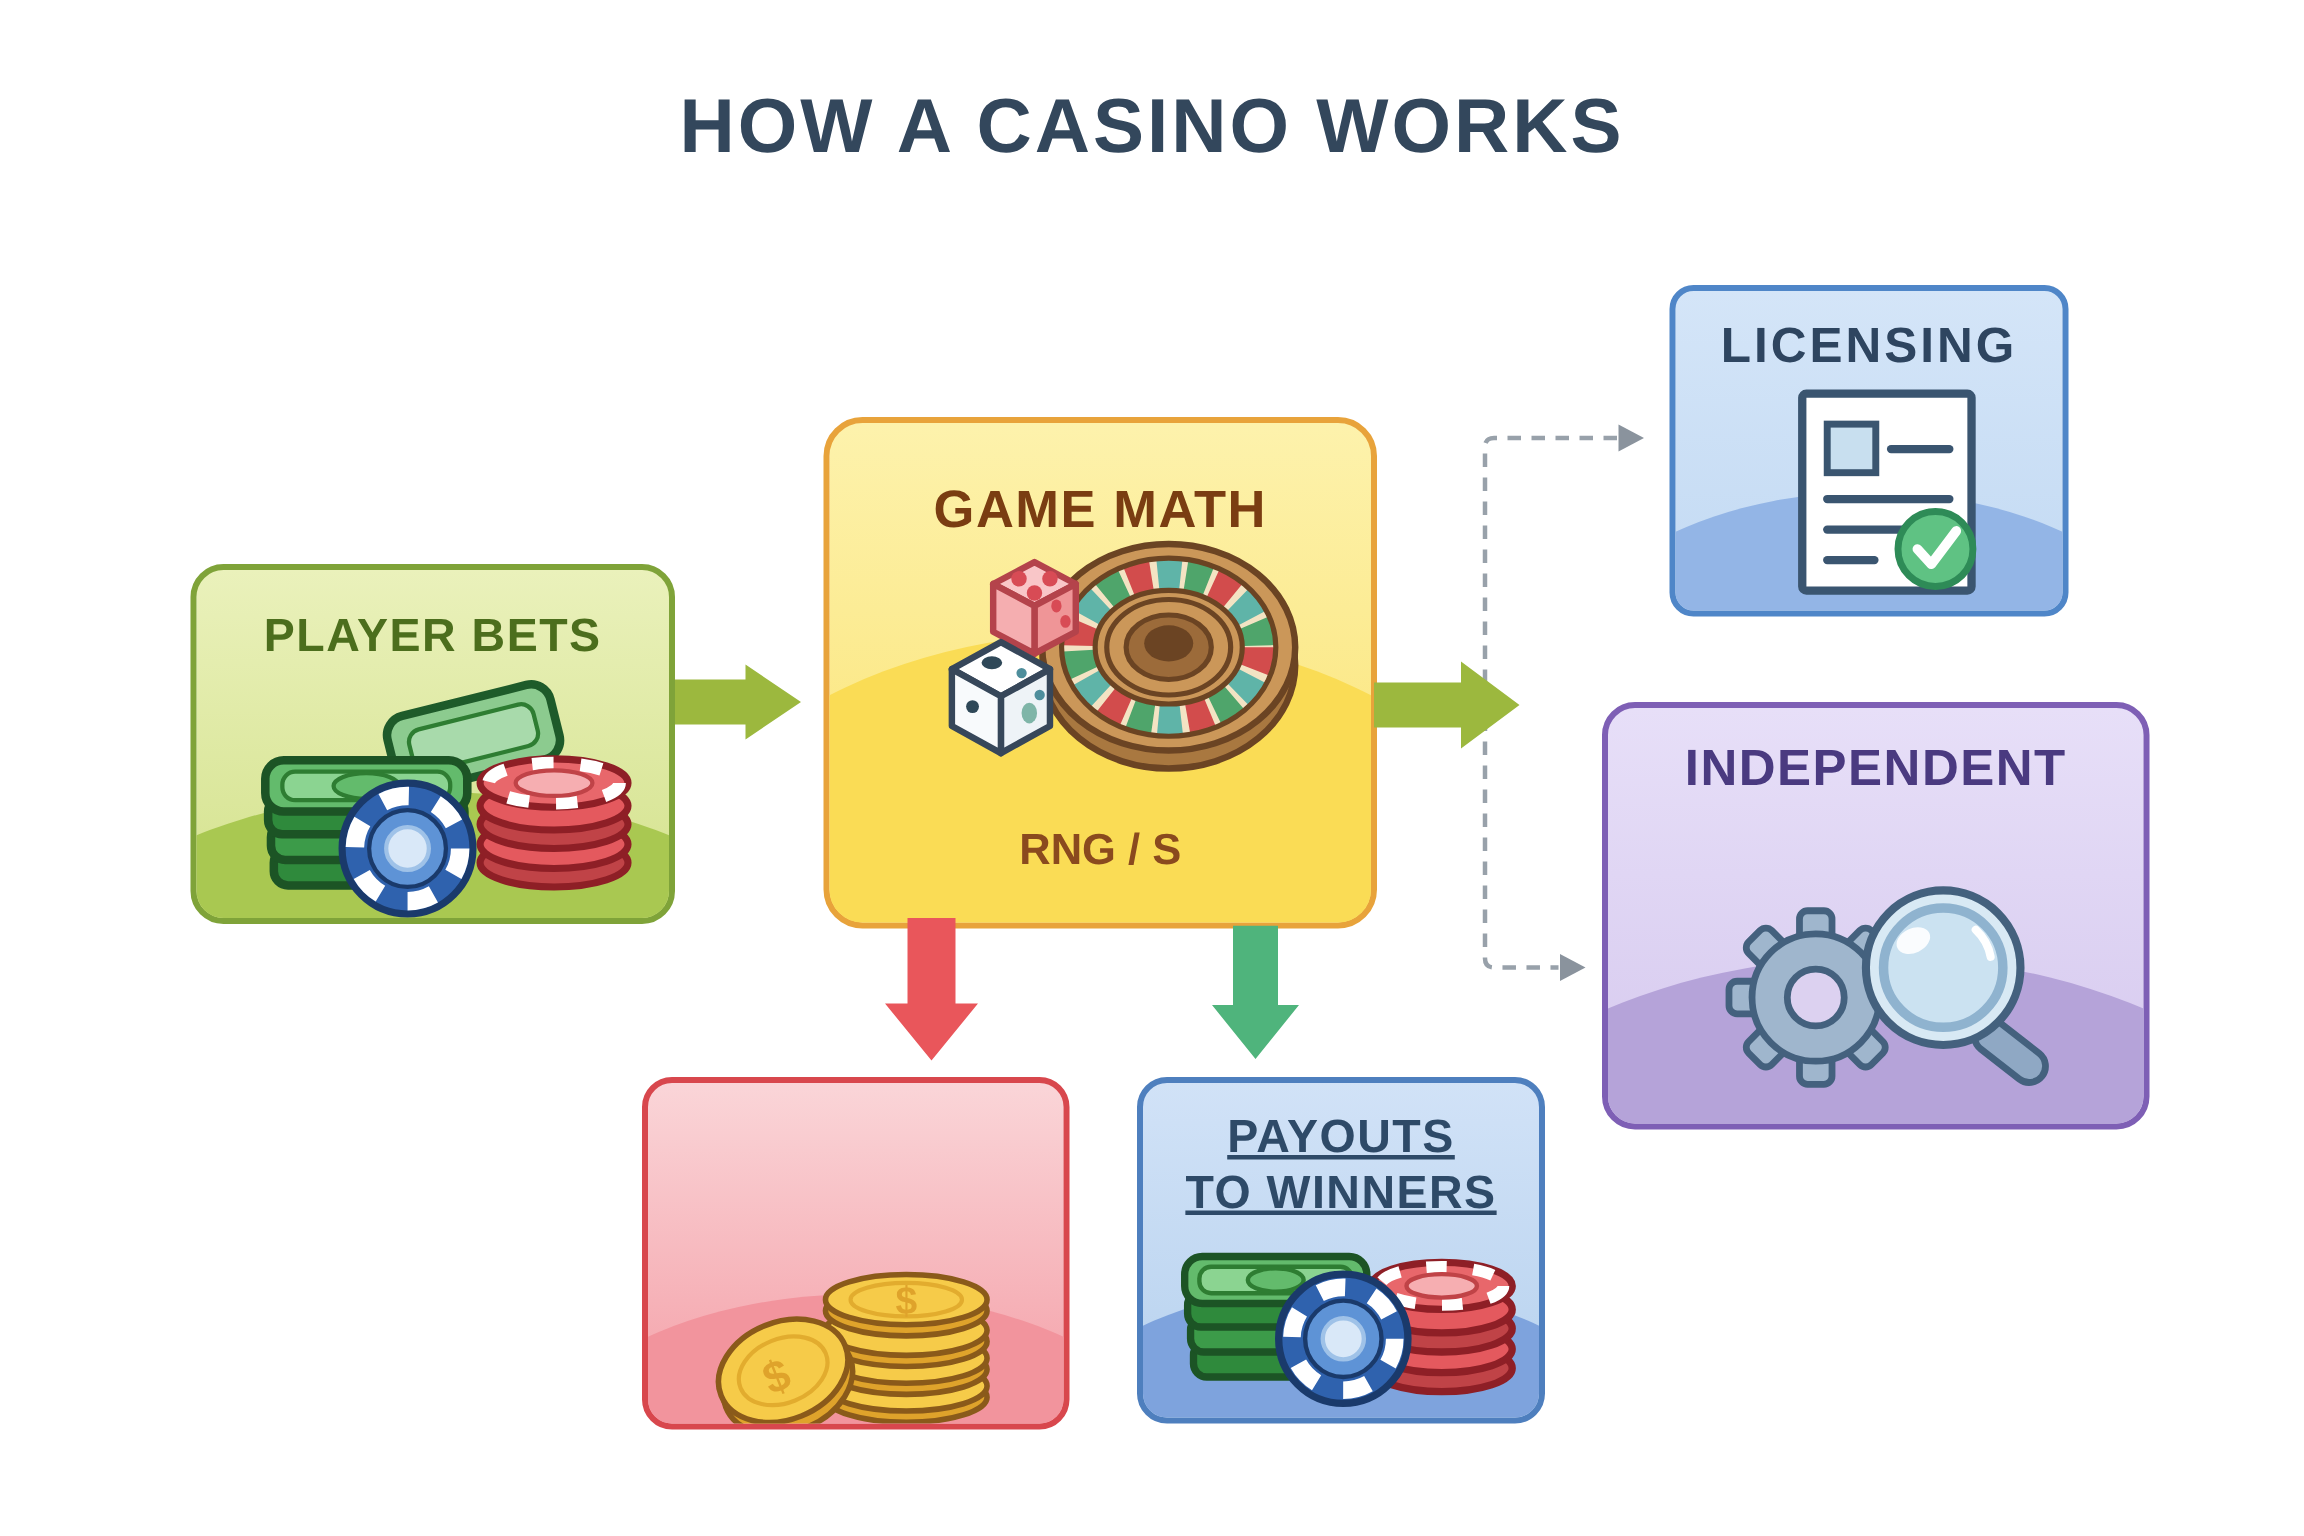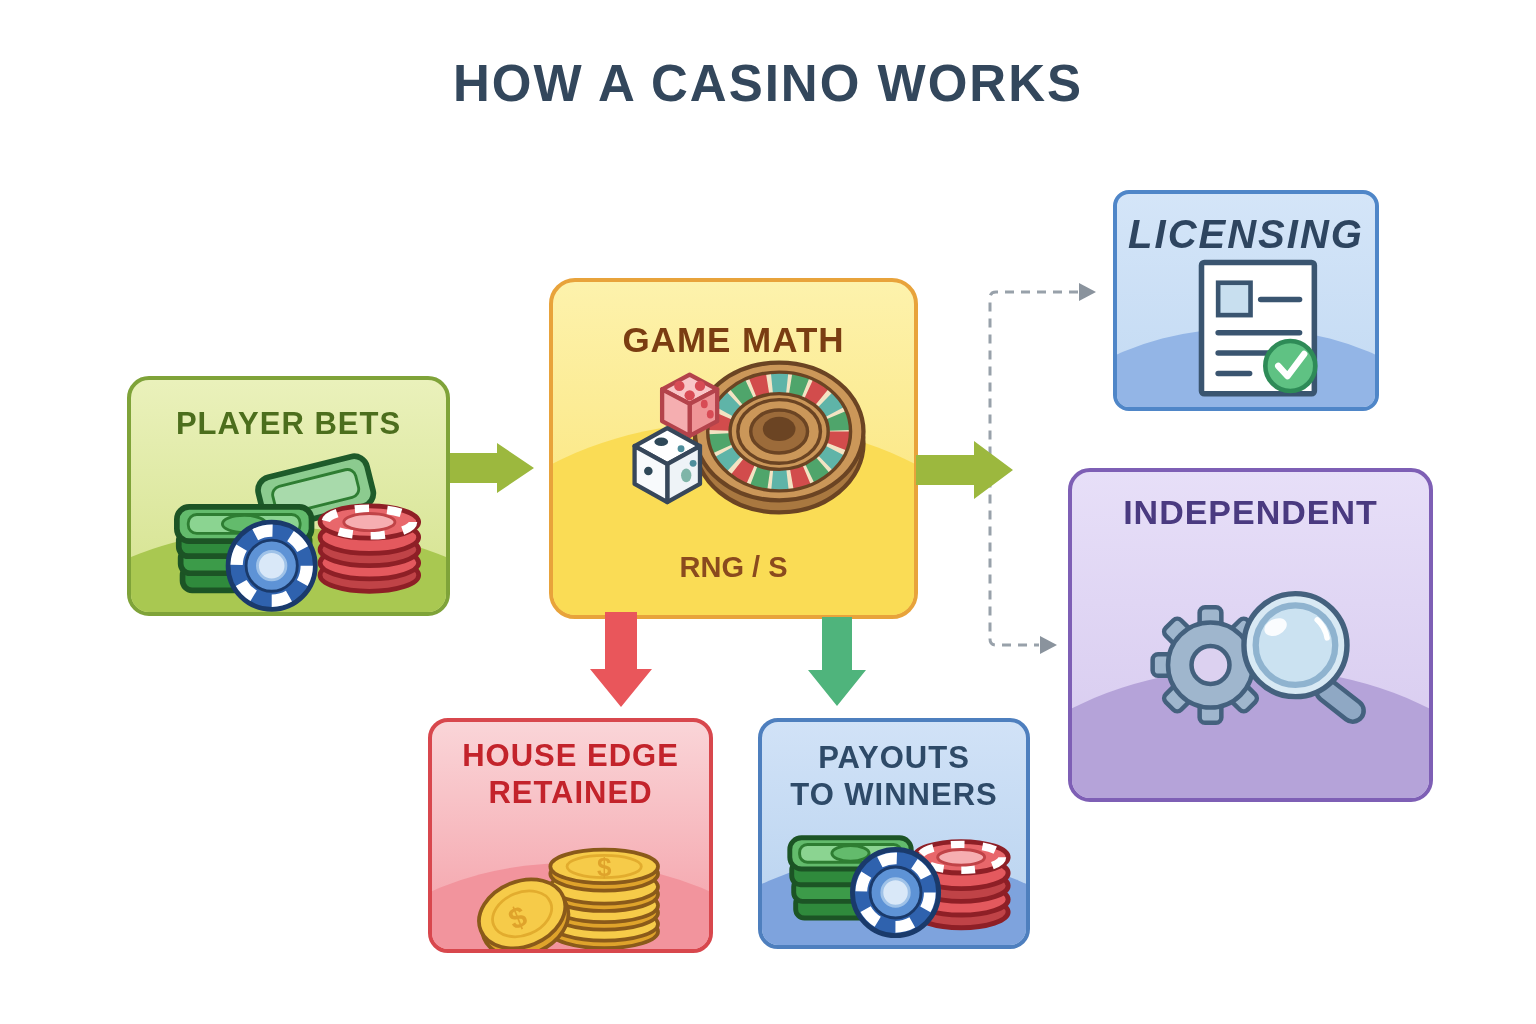--- a/index.html
+++ b/index.html
@@ -31,45 +31,45 @@
   .gm-label { top:37px; font-size:35px; letter-spacing:1px; color:#7A3D12; }
   .gm-illus { left:50px; top:60px; width:280px; height:185px; }
   .gm-sub1 { top:228px; font-size:29px; color:#8A4A1E;margin-top:40px; }
   .gm-sub2 { top:264px; font-size:25px; letter-spacing:1px; color:#8A4A1E; }
 
   
   .licensing { left:1113px; top:190px; width:266px; height:221px;
     border:4px solid #4F86C8; border-radius:16px;
     background:linear-gradient(180deg,#D4E5F8 0%,#C6DCF4 80%); }
   .licensing .hill { top:63%; background:#93B5E6; }
-  .lic-label { top:17px; font-size:40px; letter-spacing:2px; color:#2E4560;font-style:italic; }
+  .lic-label { top:17px; font-size:33px; letter-spacing:2px; color:#2E4560; }
   .lic-illus { left:66px; top:60px; width:148px; height:150px; }
 
   
-  .testing-labs { left:1068px; top:468px; width:365px; height:334px;
+  .testing-labs { left:1068px; top:468px; width:365px; height:285px;
     border:4px solid #7E5FB5; border-radius:22px;
     background:linear-gradient(180deg,#E7DFF8 0%,#D9CDF0 80%); }
   .testing-labs .hill { top:60%; background:#B5A3D9; }
   .labs-label { top:20px; font-size:34px; letter-spacing:1px; color:#4A3A80; }
   .labs-illus { left:68px; top:100px; width:235px; height:158px; }
 
   
   .house-edge { left:428px; top:718px; width:285px; height:235px;
     border:4px solid #D8474D; border-radius:20px;
     background:linear-gradient(180deg,#FAD5D8 0%,#F5A9B0 80%); }
   .house-edge .hill { top:62%; background:#F2949D; }
   .he-label { top:16px; font-size:31px; letter-spacing:1px; color:#C3232B; }
   .he-illus { left:32px; top:98px; width:220px; height:130px; }
 
   
   .payouts { left:758px; top:718px; width:272px; height:231px;
     border:4px solid #4E7FBE; border-radius:20px;
     background:linear-gradient(180deg,#D1E2F7 0%,#BCD5F0 80%); }
   .payouts .hill { top:60%; background:#7EA3DD; }
-  .po-label { top:18px; font-size:31px; letter-spacing:1px; color:#2E4A68; }
+  .po-label { top:18px; font-size:31px; letter-spacing:1px; color:#2E4A68;text-decoration:underline; }
   .po-illus { left:18px; top:74px; width:235px; height:148px; }
 
   .arrow { position:absolute; z-index:0; }
   .above { z-index:4; }
 </style>
 </head>
 <body>
 
 <div class="canvas">
 
@@ -229,24 +229,20 @@
         <circle cx="172" cy="76" r="57" fill="#D8E9F4" stroke="#44617E" stroke-width="6"></circle>
         <circle cx="172" cy="76" r="44" fill="#CBE2F1" stroke="#8FB3CF" stroke-width="7"></circle>
         <path d="M196,48 A36 36 0 0 1 207,68" fill="none" stroke="#FFFFFF" stroke-width="6" stroke-linecap="round"></path>
         <ellipse cx="150" cy="56" rx="13" ry="9" fill="#FFFFFF" opacity="0.9" transform="rotate(-25 150 56)"></ellipse>
       </g>
     </svg>
   </div>
 
   <div class="node house-edge">
     <div class="hill"></div>
-    <div class="node-label he-label">
-      <div>HOUSE EDGE</div>
-      <div>RETAINED</div>
-    </div>
     <svg class="illus he-illus" viewBox="0 0 235 140">
       <g stroke="#8A5A1A" stroke-width="4">
         <ellipse cx="150" cy="120" rx="58" ry="18" fill="#DFA32B"></ellipse>
         <ellipse cx="150" cy="112" rx="58" ry="18" fill="#F6CB49"></ellipse>
         <ellipse cx="150" cy="100" rx="58" ry="18" fill="#DFA32B"></ellipse>
         <ellipse cx="150" cy="92" rx="58" ry="18" fill="#F6CB49"></ellipse>
         <ellipse cx="150" cy="80" rx="58" ry="18" fill="#DFA32B"></ellipse>
         <ellipse cx="150" cy="72" rx="58" ry="18" fill="#F6CB49"></ellipse>
         <ellipse cx="150" cy="58" rx="58" ry="18" fill="#DFA32B"></ellipse>
         <ellipse cx="150" cy="50" rx="58" ry="18" fill="#F6CB49"></ellipse>

